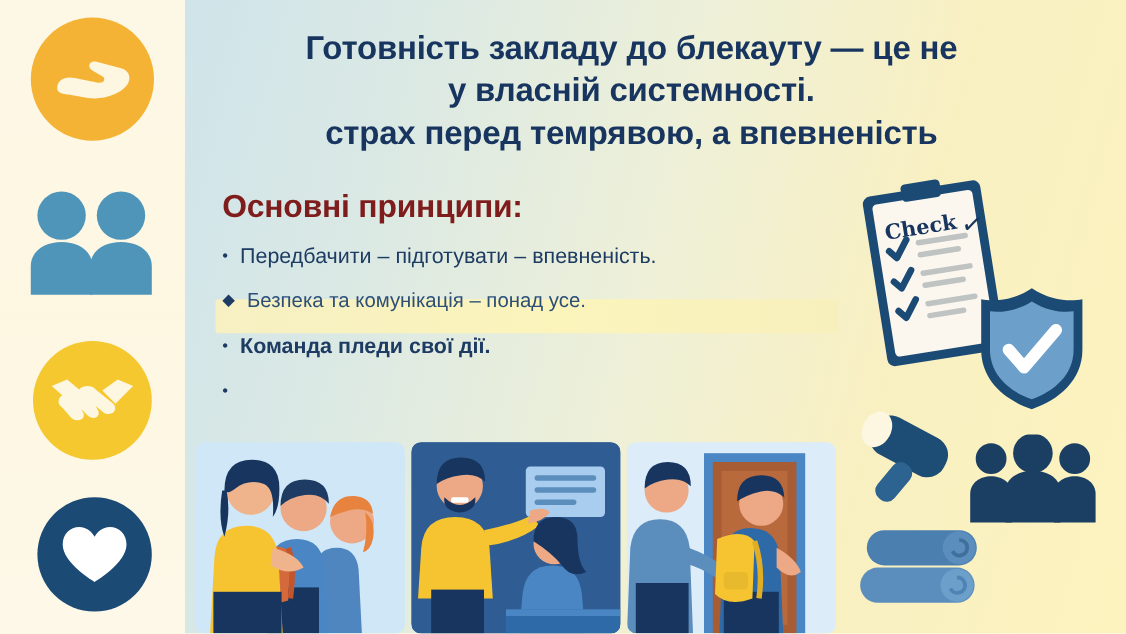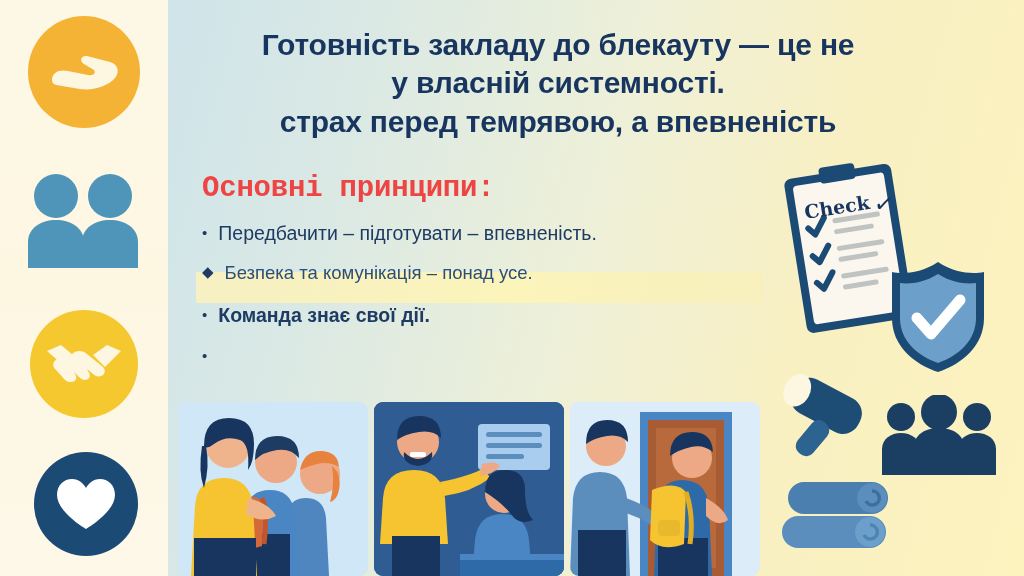--- a/index.html
+++ b/index.html
@@ -20,27 +20,27 @@
     position:absolute;left:0;top:0;width:168px;height:576px;
     background:linear-gradient(180deg,#fdf8e6 0%,#fdf7e2 50%,#fdf8e8 100%);
   }
 
   
   .side-icon{position:absolute;display:block;}
   .circ{border-radius:50%;display:flex;align-items:center;justify-content:center;}
 
   
   .headline{
-    position:absolute;left:180px;top:26px;width:756px;
+    position:absolute;left:196px;top:26px;width:756px;
     text-align:center;color:#17355f;font-weight:bold;
     font-size:30px;line-height:1.28;letter-spacing:-0.2px;
   }
   .subhead{
     position:absolute;left:202px;top:172px;
-    color:#ef4444;font-weight:bold;font-size:29px;letter-spacing:-0.2px;font-family:Liberation Mono, monospace;
+    color:#7f1d1d;font-weight:bold;font-size:29px;letter-spacing:-0.2px;
   }
 
   
   .bullets{position:absolute;left:202px;top:224px;width:600px;}
   .bullet{position:relative;display:flex;align-items:baseline;gap:11px;
           color:#1d3b63;font-size:19.5px;line-height:1;height:40px;}
   .bullet .mark{font-size:15px;line-height:1;color:#1d3b63;flex:0 0 auto;
                 position:relative;top:-2px;}
   .bullet .txt{white-space:nowrap;}
   .bullet b{font-weight:normal;}
@@ -134,21 +134,21 @@
       <span class="txt"><b>Передбачити</b><span> – підготувати – впевненість.</span></span>
     </div>
 
     <div class="bullet light" style="height:42px;">
       <span class="mark">◆</span>
       <span class="txt">Безпека та комунікація – понад усе.</span>
     </div>
 
     <div class="bullet strong" style="height:44px;">
       <span class="mark">•</span>
-      <span class="txt">Команда знає свої дії.</span>
+      <span class="txt">Команда пледи свої дії.</span>
     </div>
 
     <div class="bullet strong">
       <span class="mark">•</span>
     </div>
   </div>
 
   <div class="illus" style="left:782px;top:160px;width:140px;height:190px;">
     <svg width="140" height="190" viewBox="0 0 140 190" aria-hidden="true">
       <g transform="rotate(-9 70 95)">

